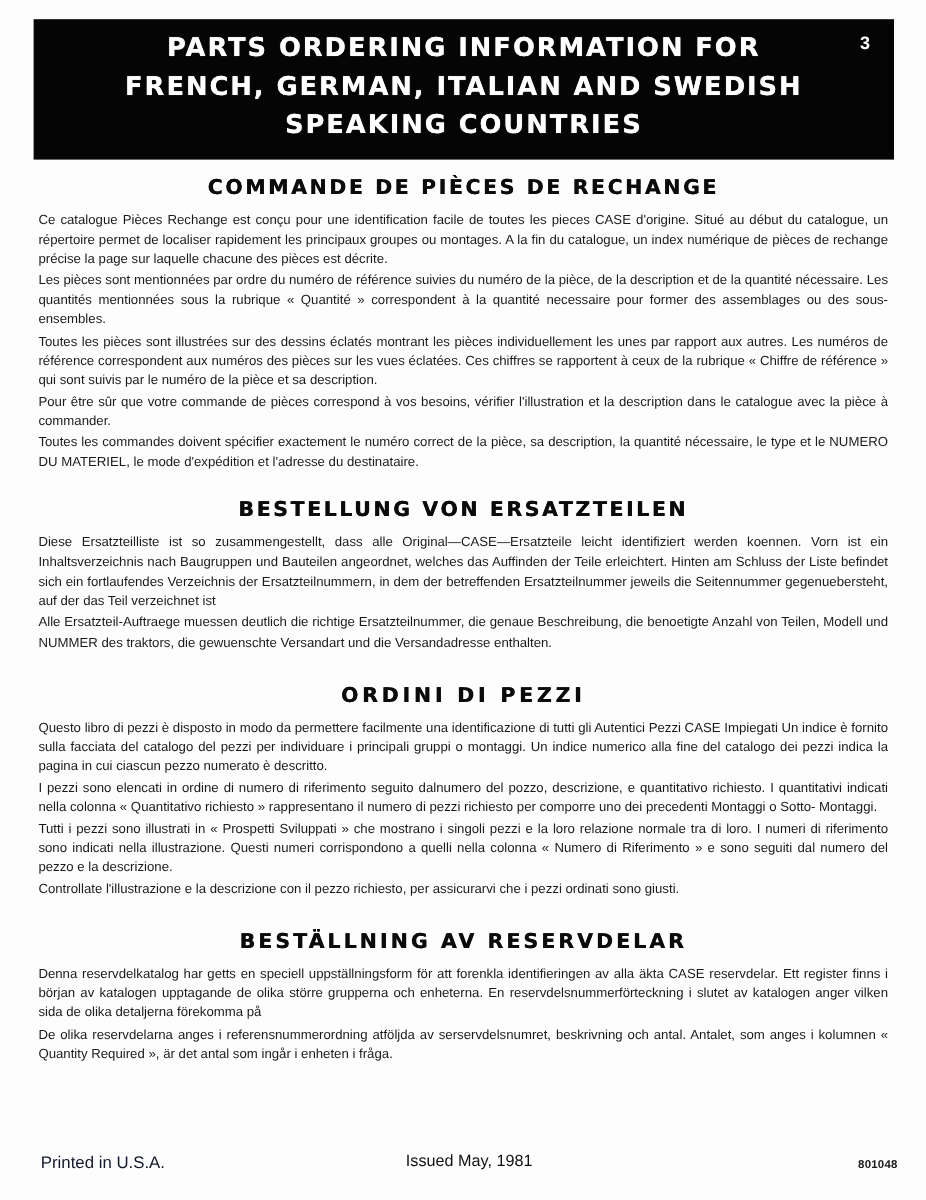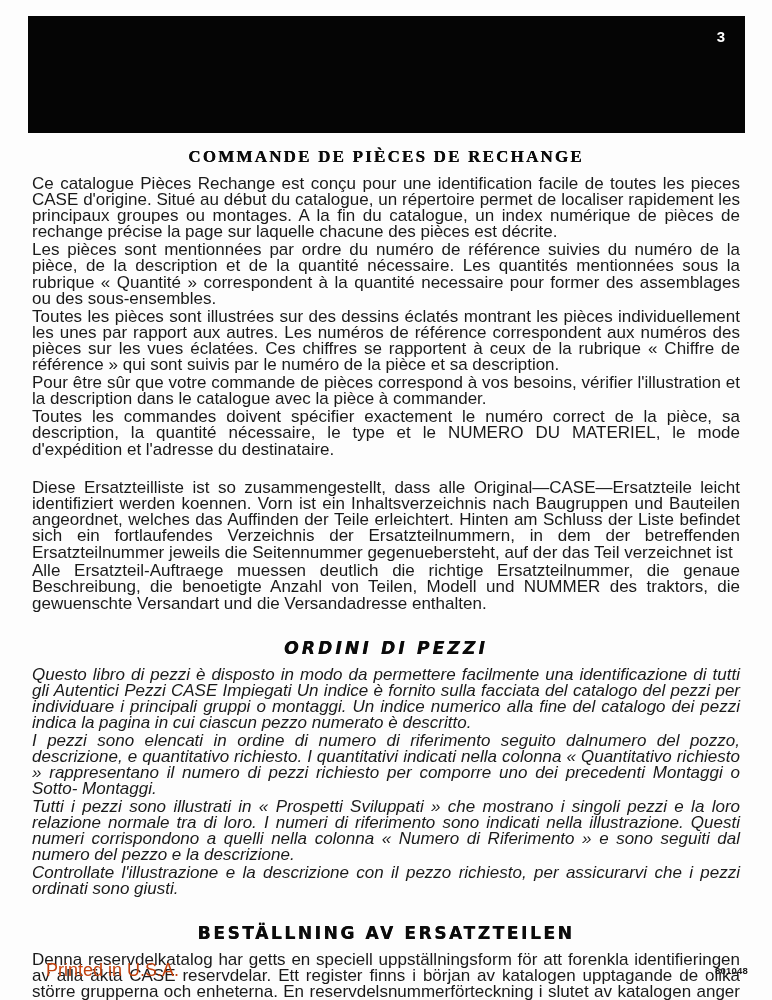--- a/index.html
+++ b/index.html
@@ -77,60 +77,60 @@
     font-size: 17px;
     letter-spacing: 2.2px;
     text-align: center;
     color: #0b0b0b;
     white-space: nowrap;
     text-shadow: 0.35px 0 0 #0b0b0b;
   }
 
   .para {
     font-family: "Liberation Sans", sans-serif;
-    font-size: 17px;
+    font-size: 11px;
     line-height: 16.1px;
     text-align: justify;
     text-justify: inter-word;
     color: #1a1a1a;
     margin: 0;
   }
   .para + .para { margin-top: 2px; }
 
   
-  .sec-fr .section-heading { margin: 6px 0 9px 0; font-family: Liberation Serif, serif; }
+  .sec-fr .section-heading { margin: 6px 0 9px 0; }
   .sec-fr .para { margin-bottom: 0px; }
 
   .sec-de { margin-top: 22px; }
   .sec-de .section-heading { margin: 0 0 9px 0; }
   .sec-de .para { line-height: 16.3px; }
 
-  .sec-it { margin-top: 26px; font-style: italic; }
+  .sec-it { margin-top: 26px; }
   .sec-it .section-heading { margin: 0 0 9px 0; letter-spacing: 3.2px; }
   .sec-it .para { line-height: 16.0px; }
 
   .sec-sv { margin-top: 26px; }
   .sec-sv .section-heading { margin: 0 0 9px 0; letter-spacing: 2.6px; }
   .sec-sv .para { line-height: 16.2px; }
 
   
   .footer {
     position: absolute;
     left: 34px;
     right: 24px;
     bottom: 16px;
     height: 24px;
   }
   .footer-left {
     position: absolute;
-    left: 12px;
+    left: 0;
     top: 0;
-    font-size: 18px;
-    font-family: "Liberation Sans", sans-serif;
-    color: #c2410c;
+    font-size: 14px;
+    font-family: "Liberation Sans", sans-serif;
+    color: #0f172a;
   }
   .footer-center {
     position: absolute;
     left: 0;
     right: 0;
     top: 0;
     text-align: center;
     font-size: 13.5px;
     font-family: "Liberation Sans", sans-serif;
     color: #121212;
@@ -145,54 +145,61 @@
     color: #1a1a1a;
     letter-spacing: 0.2px;
   }
 </style>
 </head>
 <body>
 
 <div class="page">
 
   <div class="masthead">
+    <div class="masthead-inner">
+      <div class="masthead-line">PARTS ORDERING INFORMATION FOR</div>
+      <div class="masthead-line">FRENCH, GERMAN, ITALIAN AND SWEDISH</div>
+      <div class="masthead-line">SPEAKING COUNTRIES</div>
+    </div>
     <div class="page-number">3</div>
   </div>
 
   <div class="content">
 
     <div class="section sec-fr">
       <div class="section-heading">COMMANDE DE PIÈCES DE RECHANGE</div>
       <p class="para">Ce catalogue Pièces Rechange est conçu pour une identification facile de toutes les pieces CASE d'origine. Situé au début du catalogue, un répertoire permet de localiser rapidement les principaux groupes ou montages. A la fin du catalogue, un index numérique de pièces de rechange précise la page sur laquelle chacune des pièces est décrite.</p>
       <p class="para">Les pièces sont mentionnées par ordre du numéro de référence suivies du numéro de la pièce, de la description et de la quantité nécessaire. Les quantités mentionnées sous la rubrique « Quantité » correspondent à la quantité necessaire pour former des assemblages ou des sous-ensembles.</p>
       <p class="para">Toutes les pièces sont illustrées sur des dessins éclatés montrant les pièces individuellement les unes par rapport aux autres. Les numéros de référence correspondent aux numéros des pièces sur les vues éclatées. Ces chiffres se rapportent à ceux de la rubrique « Chiffre de référence » qui sont suivis par le numéro de la pièce et sa description.</p>
       <p class="para">Pour être sûr que votre commande de pièces correspond à vos besoins, vérifier l'illustration et la description dans le catalogue avec la pièce à commander.</p>
       <p class="para">Toutes les commandes doivent spécifier exactement le numéro correct de la pièce, sa description, la quantité nécessaire, le type et le NUMERO DU MATERIEL, le mode d'expédition et l'adresse du destinataire.</p>
     </div>
 
     <div class="section sec-de">
+      <div class="section-heading">BESTELLUNG VON ERSATZTEILEN</div>
       <p class="para">Diese Ersatzteilliste ist so zusammengestellt, dass alle Original—CASE—Ersatzteile leicht identifiziert werden koennen. Vorn ist ein Inhaltsverzeichnis nach Baugruppen und Bauteilen angeordnet, welches das Auffinden der Teile erleichtert. Hinten am Schluss der Liste befindet sich ein fortlaufendes Verzeichnis der Ersatzteilnummern, in dem der betreffenden Ersatzteilnummer jeweils die Seitennummer gegenuebersteht, auf der das Teil verzeichnet ist</p>
       <p class="para">Alle Ersatzteil-Auftraege muessen deutlich die richtige Ersatzteilnummer, die genaue Beschreibung, die benoetigte Anzahl von Teilen, Modell und NUMMER des traktors, die gewuenschte Versandart und die Versandadresse enthalten.</p>
     </div>
 
     <div class="section sec-it">
       <div class="section-heading">ORDINI DI PEZZI</div>
       <p class="para">Questo libro di pezzi è disposto in modo da permettere facilmente una identificazione di tutti gli Autentici Pezzi CASE Impiegati Un indice è fornito sulla facciata del catalogo del pezzi per individuare i principali gruppi o montaggi. Un indice numerico alla fine del catalogo dei pezzi indica la pagina in cui ciascun pezzo numerato è descritto.</p>
       <p class="para">I pezzi sono elencati in ordine di numero di riferimento seguito dalnumero del pozzo, descrizione, e quantitativo richiesto. I quantitativi indicati nella colonna « Quantitativo richiesto » rappresentano il numero di pezzi richiesto per comporre uno dei precedenti Montaggi o Sotto- Montaggi.</p>
       <p class="para">Tutti i pezzi sono illustrati in « Prospetti Sviluppati » che mostrano i singoli pezzi e la loro relazione normale tra di loro. I numeri di riferimento sono indicati nella illustrazione. Questi numeri corrispondono a quelli nella colonna « Numero di Riferimento » e sono seguiti dal numero del pezzo e la descrizione.</p>
       <p class="para">Controllate l'illustrazione e la descrizione con il pezzo richiesto, per assicurarvi che i pezzi ordinati sono giusti.</p>
     </div>
 
     <div class="section sec-sv">
-      <div class="section-heading">BESTÄLLNING AV ERSATZTEILEN</div>
+      <div class="section-heading">BESTÄLLNING AV RESERVDELAR</div>
       <p class="para">Denna reservdelkatalog har getts en speciell uppställningsform för att forenkla identifieringen av alla äkta CASE reservdelar. Ett register finns i början av katalogen upptagande de olika större grupperna och enheterna. En reservdelsnummerförteckning i slutet av katalogen anger vilken sida de olika detaljerna förekomma på</p>
       <p class="para">De olika reservdelarna anges i referensnummerordning atföljda av serservdelsnumret, beskrivning och antal. Antalet, som anges i kolumnen « Quantity Required », är det antal som ingår i enheten i fråga.</p>
 
     </div>
 
   </div>
 
   <div class="footer">
     <div class="footer-left">Printed in U.S.A.</div>
+    <div class="footer-center">Issued May, 1981</div>
     <div class="footer-right">801048</div>
   </div>
 
 </div>
 
 </body></html>

